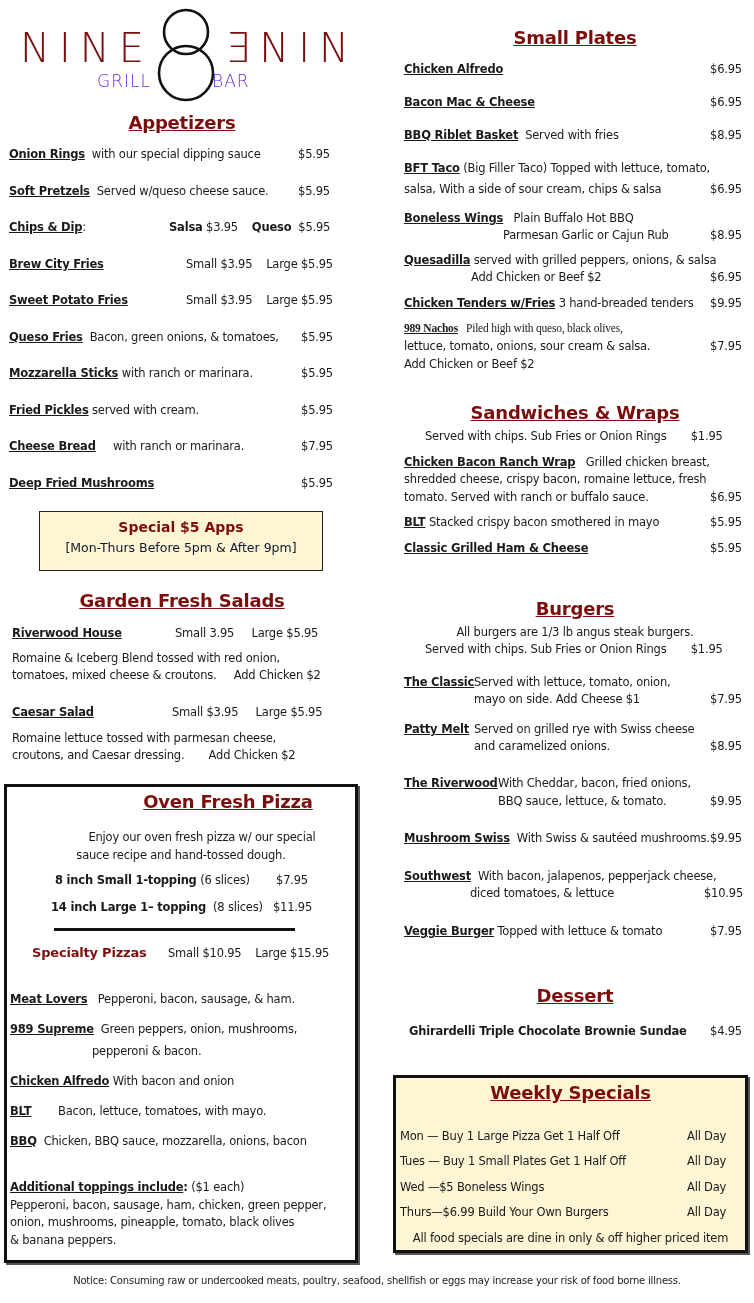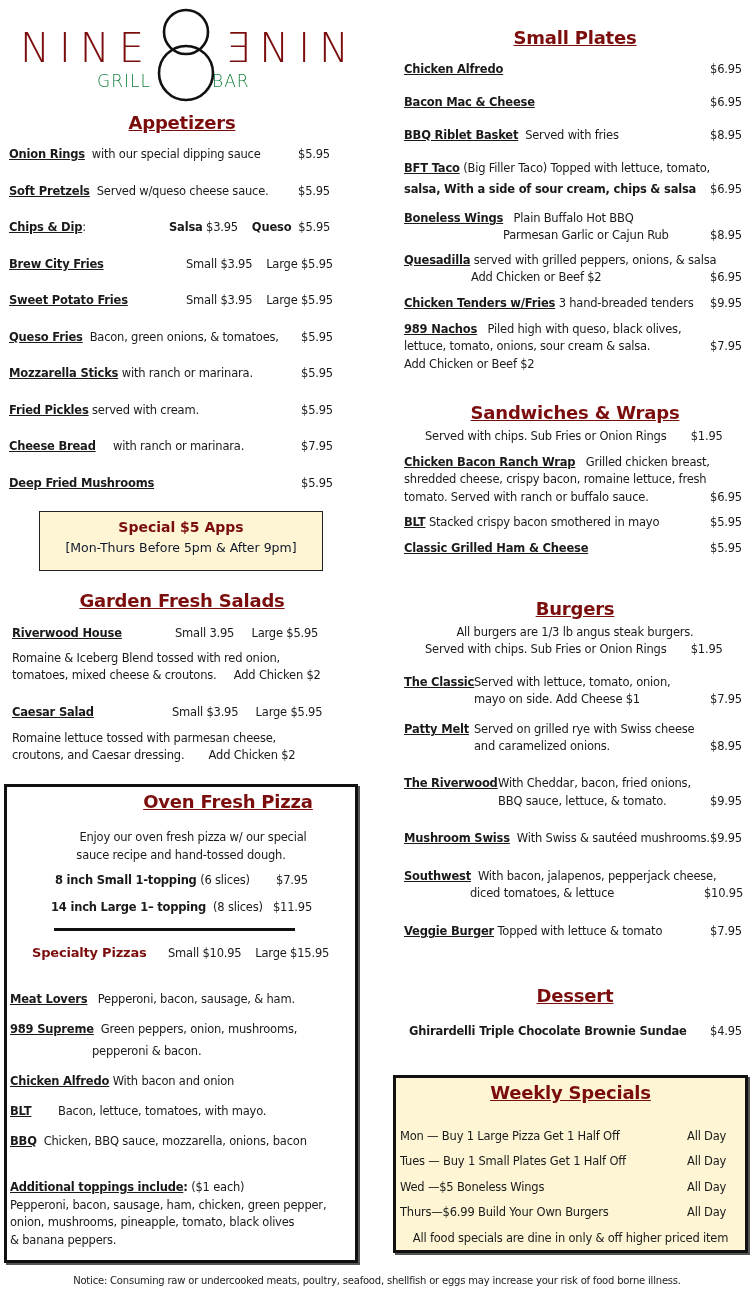--- a/index.html
+++ b/index.html
@@ -7,21 +7,21 @@
   body { position: relative; font-family: "DejaVu Sans", sans-serif; color: #1a1a1a; font-size: 11.5px; }
   .abs { position: absolute; }
   .sec-title { color: #7b0d0d; font-weight: bold; text-decoration: underline; font-size: 18px; text-align: center; position: absolute; letter-spacing: -0.2px; }
   .row { position: absolute; white-space: nowrap; font-size: 11.5px; letter-spacing: -0.2px; }
   .price { position: absolute; white-space: nowrap; font-size: 11.5px; text-align: right; letter-spacing: -0.2px; }
   .name { font-weight: bold; text-decoration: underline; }
   .b { font-weight: bold; }
 
   
   .logo-word { position: absolute; color: #7b0d0d; font-family: "DejaVu Sans", sans-serif; font-weight: 200; font-size: 40px; letter-spacing: 9px; top: 28px; line-height: 40px; transform: scaleY(1.0); }
-  .logo-sub { position: absolute; font-size: 17px; color: #15803d; letter-spacing: 1px; top: 71px; font-weight: 300; }
+  .logo-sub { position: absolute; font-size: 17px; color: #6d28d9; letter-spacing: 1px; top: 71px; font-weight: 300; }
 
   .special-box { position: absolute; left: 39px; top: 511px; width: 284px; height: 60px; background: #fdf5d4; border: 1px solid #222; text-align: center; }
   .pizza-box { position: absolute; left: 4px; top: 784px; width: 354px; height: 479px; border: 3px solid #111; box-shadow: 2px 2px 0 #555; }
   .weekly-box { position: absolute; left: 393px; top: 1075px; width: 355px; height: 178px; background: #fdf5d4; border: 3px solid #111; box-shadow: 2px 2px 0 #555; }
 </style>
 </head>
 <body>
 
 <div class="abs" style="left:0;top:0;width:380px;height:110px;">
   <div class="logo-word" style="left:20px;">NINE</div>
@@ -78,21 +78,21 @@
 <div class="row" style="left:12px;top:651px;">Romaine &amp; Iceberg Blend tossed with red onion,</div>
 <div class="row" style="left:12px;top:668px;"><span>tomatoes, mixed cheese &amp; croutons.</span>&nbsp;&nbsp;&nbsp;&nbsp; <span>Add Chicken $2</span></div>
 
 <div class="row" style="left:12px;top:705px;"><span class="name">Caesar Salad</span></div>
 <div class="row" style="left:172px;top:705px;"><span>Small $3.95</span>&nbsp;&nbsp;&nbsp;&nbsp; <span>Large  $5.95</span></div>
 <div class="row" style="left:12px;top:731px;">Romaine lettuce tossed with parmesan cheese,</div>
 <div class="row" style="left:12px;top:748px;"><span>croutons, and Caesar dressing.</span>&nbsp;&nbsp;&nbsp;&nbsp;&nbsp;&nbsp; <span>Add Chicken $2</span></div>
 
 <div class="pizza-box"></div>
 <div class="sec-title" style="left:20px;width:416px;top:791px;">Oven Fresh Pizza</div>
-<div class="row" style="left:0;width:386px;text-align:center;top:830px;">Enjoy our oven fresh pizza w/ our special</div>
+<div class="row" style="left:9px;width:386px;text-align:center;top:830px;">Enjoy our oven fresh pizza w/ our special</div>
 <div class="row" style="left:4px;width:354px;text-align:center;top:848px;">sauce recipe and hand-tossed dough.</div>
 
 <div class="row" style="left:55px;top:873px;"><span class="b">8 inch Small  1-topping</span> <span>(6 slices)</span></div>
 <div class="price" style="left:268px;width:40px;top:873px;">$7.95</div>
 <div class="row" style="left:51px;top:900px;"><span class="b">14 inch Large 1– topping</span>&nbsp; <span>(8 slices)</span></div>
 <div class="price" style="left:268px;width:44px;top:900px;">$11.95</div>
 
 <div class="abs" style="left:54px;top:928px;width:241px;height:3px;background:#111;"></div>
 
 <div class="row" style="left:32px;top:945px;color:#7b0d0d;font-weight:bold;font-size:13px;">Specialty Pizzas</div>
@@ -116,35 +116,35 @@
 <div class="row" style="left:404px;top:62px;"><span class="name">Chicken Alfredo</span></div>
 <div class="price" style="left:700px;width:42px;top:62px;">$6.95</div>
 
 <div class="row" style="left:404px;top:95px;"><span class="name">Bacon Mac &amp; Cheese</span></div>
 <div class="price" style="left:700px;width:42px;top:95px;">$6.95</div>
 
 <div class="row" style="left:404px;top:128px;"><span class="name">BBQ Riblet Basket</span>&nbsp; <span>Served with fries</span></div>
 <div class="price" style="left:700px;width:42px;top:128px;">$8.95</div>
 
 <div class="row" style="left:404px;top:161px;"><span class="name">BFT Taco</span> <span>(Big Filler Taco) Topped with lettuce, tomato,</span></div>
-<div class="row" style="left:404px;top:182px;font-weight:bold;">salsa,  With a side of sour cream, chips &amp; salsa</div>
+<div class="row" style="left:404px;top:182px;">salsa,  With a side of sour cream, chips &amp; salsa</div>
 <div class="price" style="left:700px;width:42px;top:182px;">$6.95</div>
 
 <div class="row" style="left:404px;top:211px;"><span class="name">Boneless Wings</span>&nbsp;&nbsp; <span>Plain   Buffalo   Hot   BBQ</span></div>
 <div class="row" style="left:503px;top:228px;">Parmesan Garlic or Cajun Rub</div>
 <div class="price" style="left:700px;width:42px;top:228px;">$8.95</div>
 
 <div class="row" style="left:404px;top:253px;"><span class="name">Quesadilla</span> <span>served with grilled peppers, onions, &amp; salsa</span></div>
 <div class="row" style="left:471px;top:270px;">Add Chicken or Beef  $2</div>
 <div class="price" style="left:700px;width:42px;top:270px;">$6.95</div>
 
 <div class="row" style="left:404px;top:296px;"><span class="name">Chicken Tenders w/Fries</span> <span>3 hand-breaded tenders</span></div>
 <div class="price" style="left:700px;width:42px;top:296px;">$9.95</div>
 
-<div class="row" style="left:404px;top:322px;"><span class="name">989 Nachos</span>&nbsp;&nbsp; <span>Piled high with queso,  black olives,</span></div>
+<div class="row" style="left:404px;top:322px;font-family:Liberation Serif, serif;"><span class="name">989 Nachos</span>&nbsp;&nbsp; <span>Piled high with queso,  black olives,</span></div>
 <div class="row" style="left:404px;top:339px;">lettuce, tomato, onions, sour cream &amp; salsa.</div>
 <div class="price" style="left:700px;width:42px;top:339px;">$7.95</div>
 <div class="row" style="left:404px;top:357px;">Add Chicken or Beef  $2</div>
 
 <div class="sec-title" style="left:390px;width:370px;top:402px;">Sandwiches &amp; Wraps</div>
 <div class="row" style="left:425px;top:429px;"><span>Served with chips.  Sub Fries or Onion Rings</span>&nbsp;&nbsp;&nbsp;&nbsp;&nbsp;&nbsp; <span>$1.95</span></div>
 
 <div class="row" style="left:404px;top:455px;"><span class="name">Chicken Bacon Ranch Wrap</span>&nbsp;&nbsp; <span>Grilled chicken breast,</span></div>
 <div class="row" style="left:404px;top:472px;">shredded cheese, crispy bacon, romaine lettuce, fresh</div>
 <div class="row" style="left:404px;top:490px;">tomato.  Served with ranch or buffalo sauce.</div>

